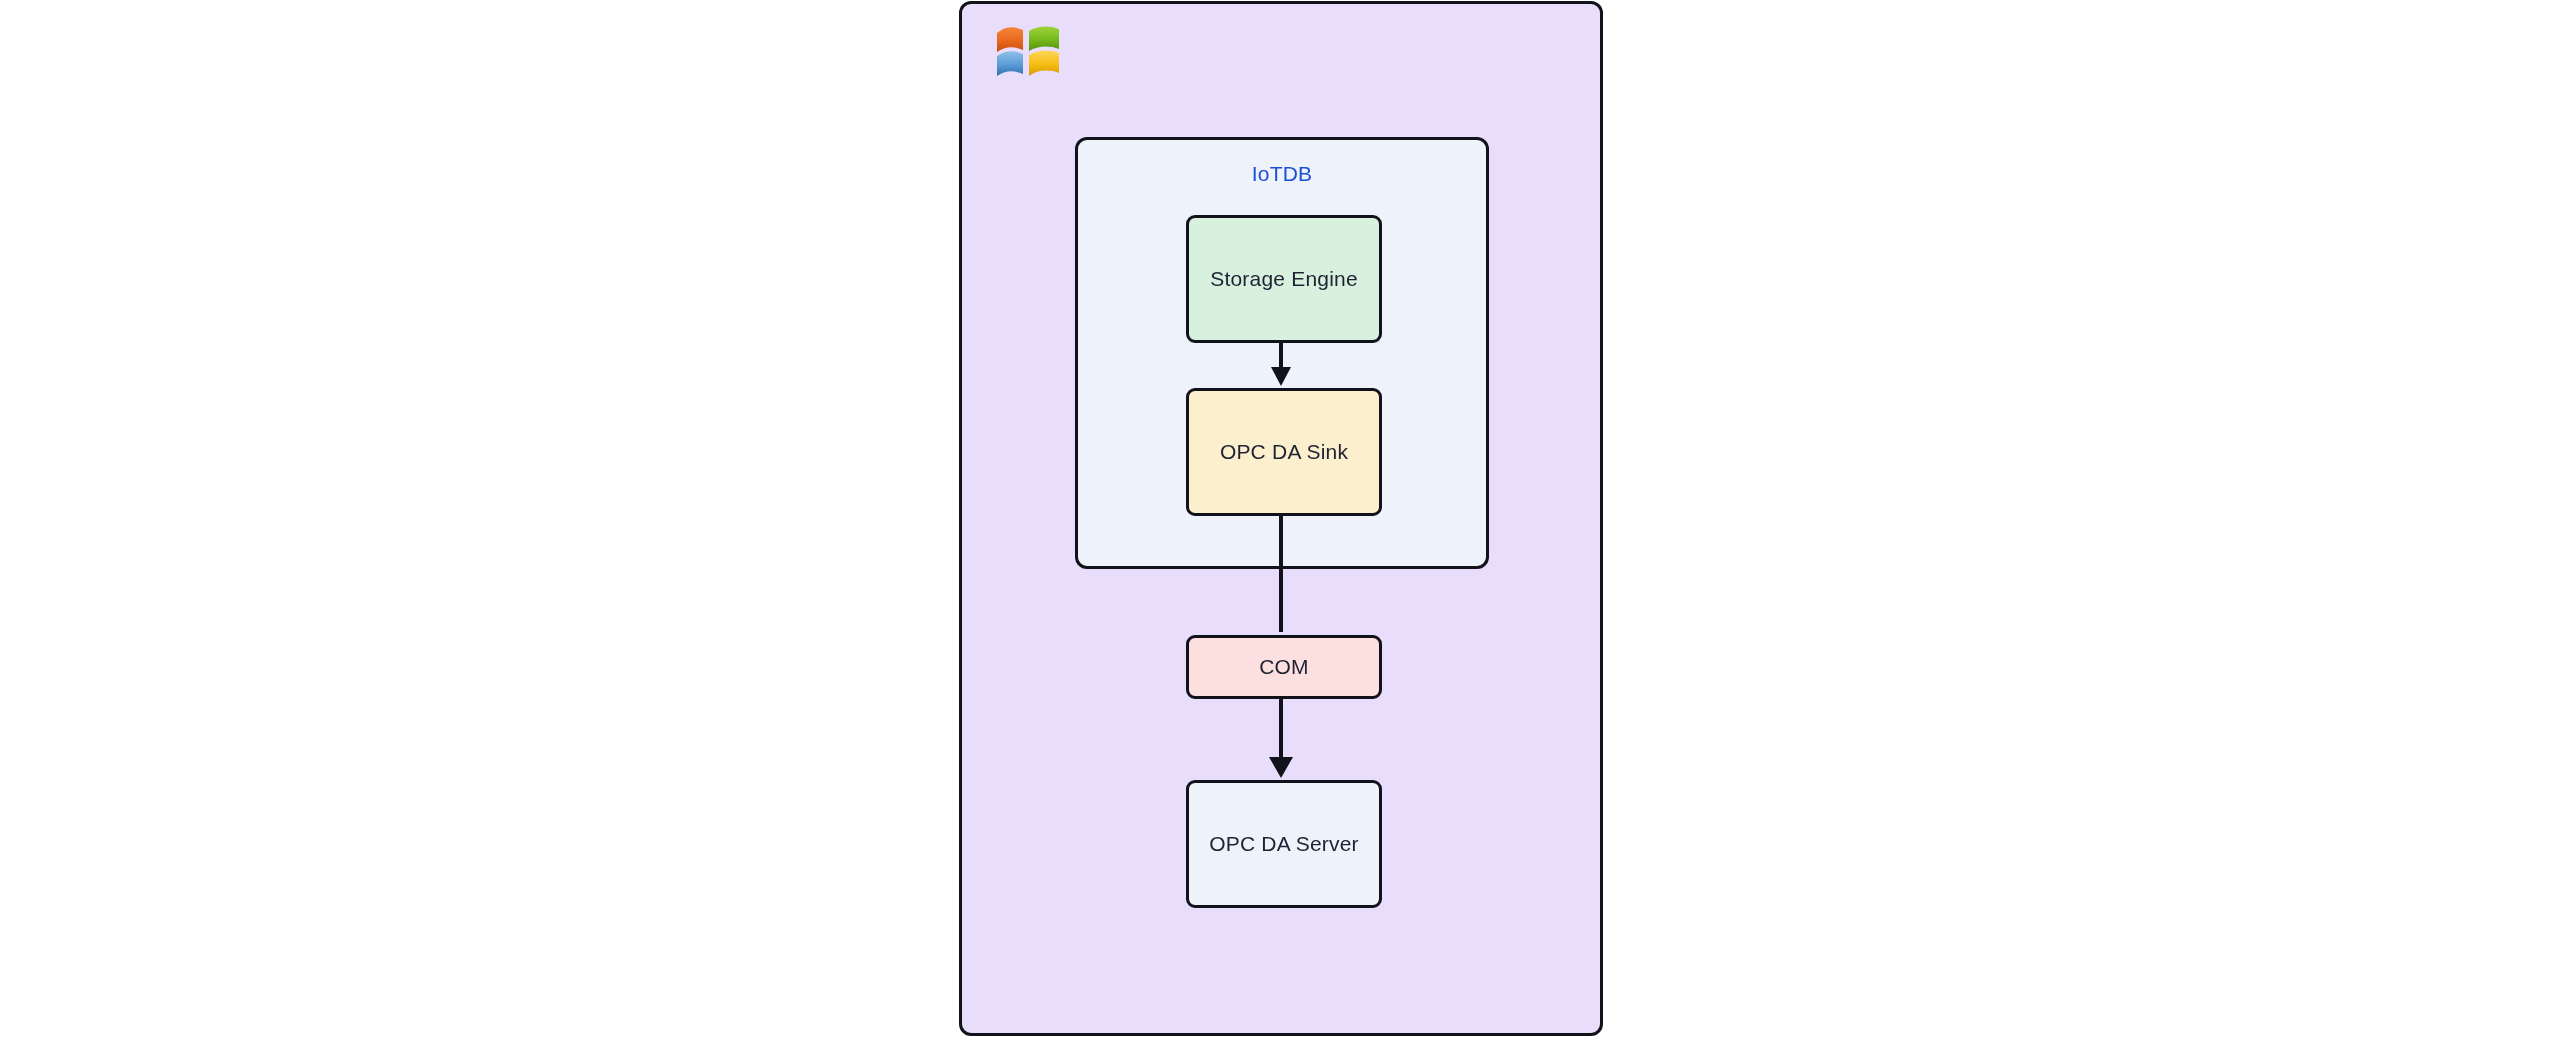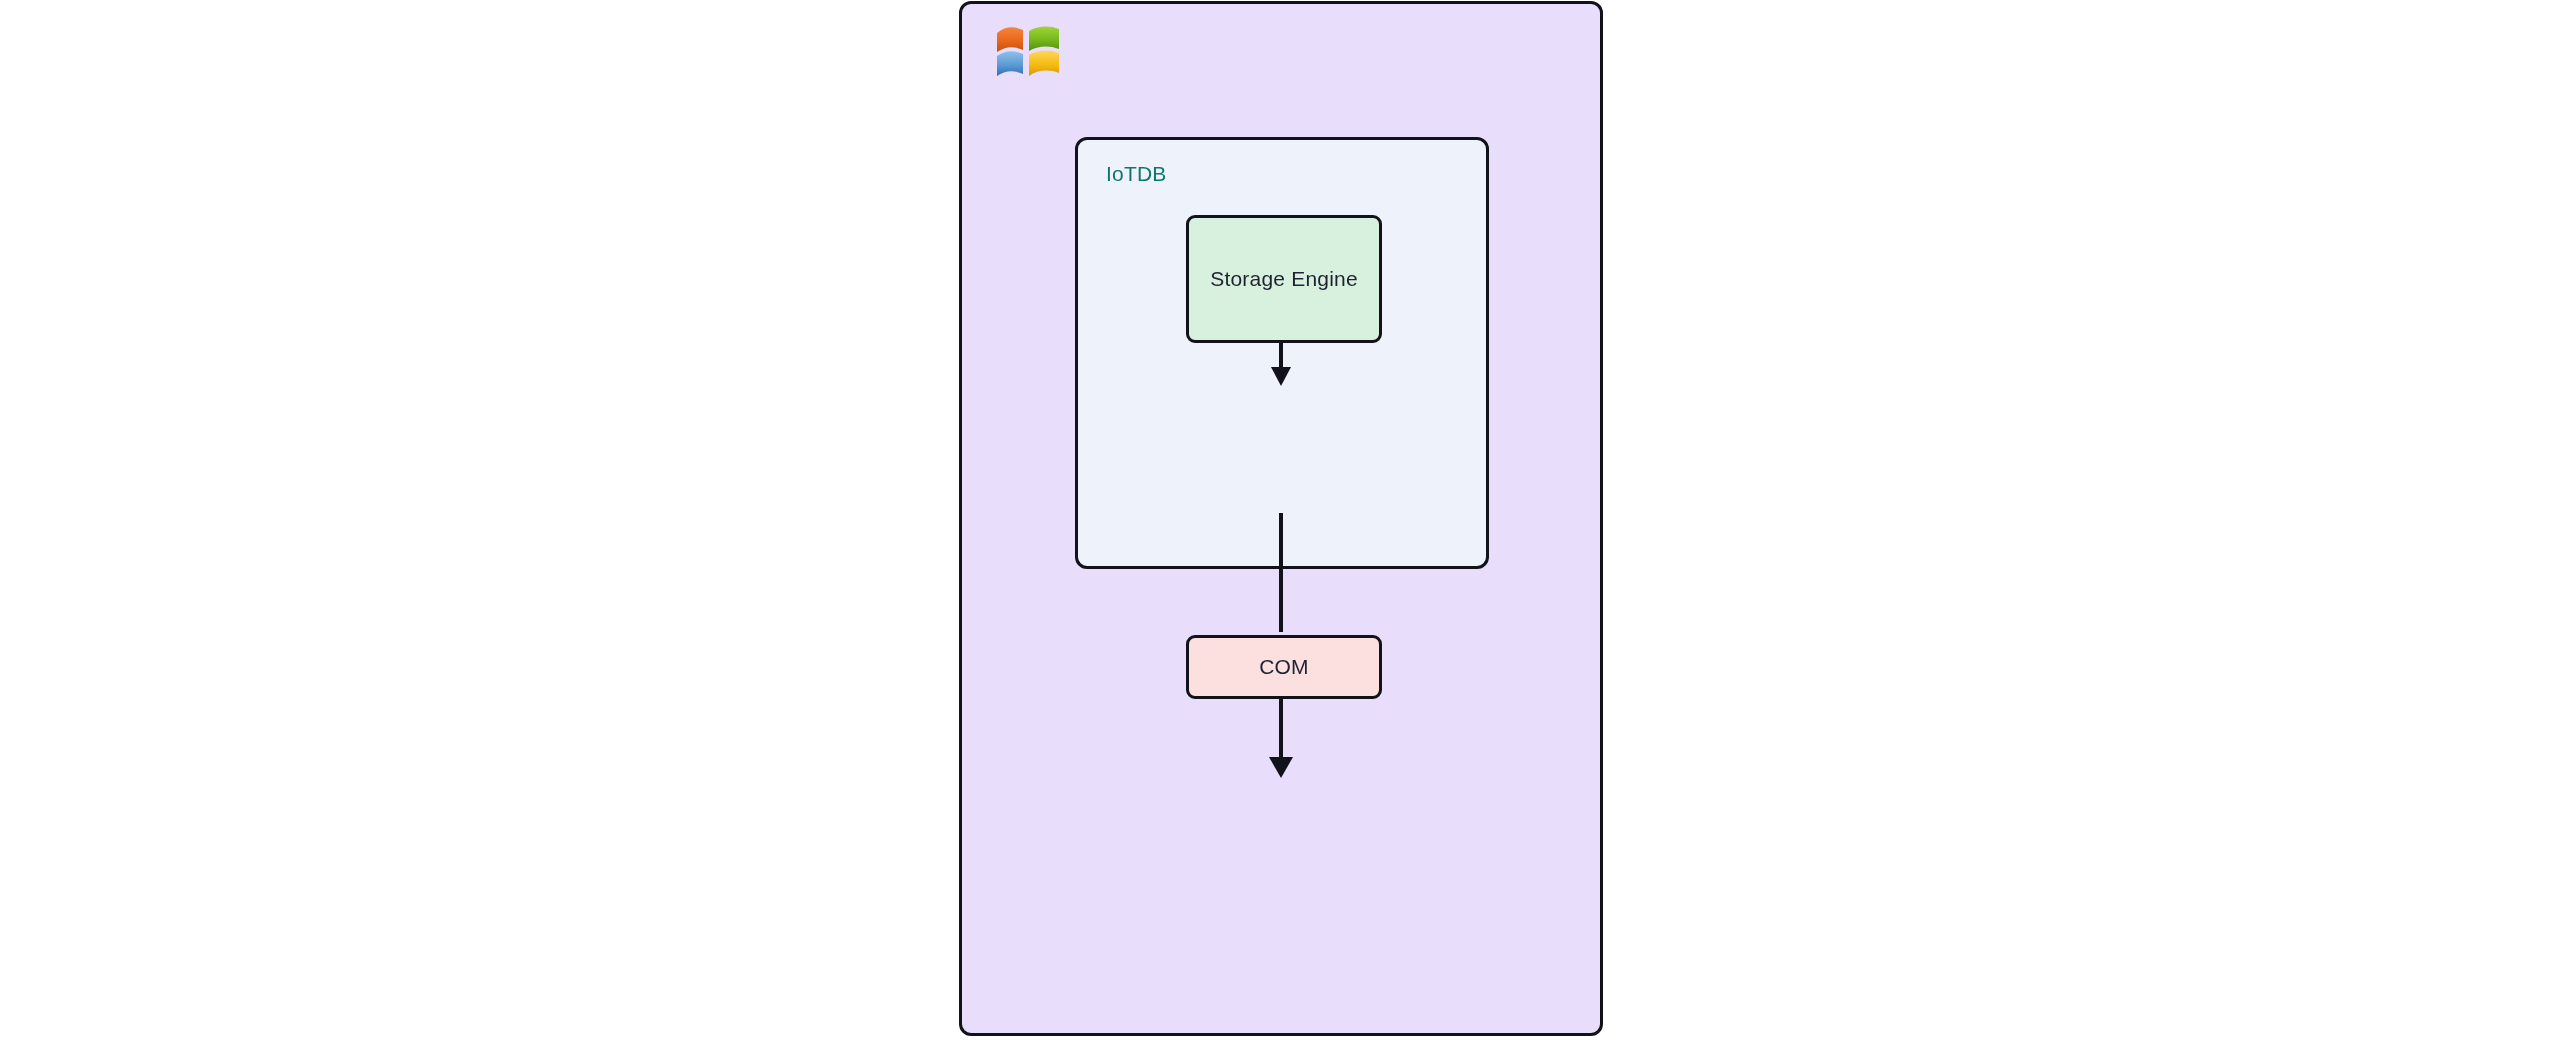--- a/index.html
+++ b/index.html
@@ -53,25 +53,24 @@
     box-sizing: border-box;
     background: #eef2fb;
     border: 3px solid #12121a;
     border-radius: 12px;
   }
   .iotdb-label {
     position: absolute;
     left: 0;
     top: 22px;
     width: 100%;
-    text-align: left;
+    text-align: center;
     font-size: 21px;
-    color: #0f766e;
+    color: #1d4ed8;
     letter-spacing: 0.2px;
-    margin-left: 28px;
   }
 
   
   .node {
     position: absolute;
     box-sizing: border-box;
     border: 3px solid #12121a;
     border-radius: 9px;
     display: flex;
     align-items: center;
@@ -160,25 +159,31 @@
     </svg>
 
     <div class="iotdb-box" style="left:113px; top:133px;">
       <div class="iotdb-label">IoTDB</div>
     </div>
 
     <div class="node node-storage-engine" style="left:224px; top:211px;">
       <span>Storage Engine</span>
     </div>
 
+    <div class="node node-opc-da-sink" style="left:224px; top:384px;">
+      <span>OPC DA Sink</span>
+    </div>
 
     <div class="node node-com" style="left:224px; top:631px;">
       <span>COM</span>
     </div>
 
+    <div class="node node-opc-da-server" style="left:224px; top:776px;">
+      <span>OPC DA Server</span>
+    </div>
 
   </div>
 
   <svg id="edges" viewBox="0 0 2560 1064" xmlns="http://www.w3.org/2000/svg">
 
     <g>
       <line x1="1281" y1="340" x2="1281" y2="374" stroke="#12121a" stroke-width="4"></line>
       <path d="M1281,386 L1271,367 L1291,367 Z" fill="#12121a"></path>
     </g>
 

